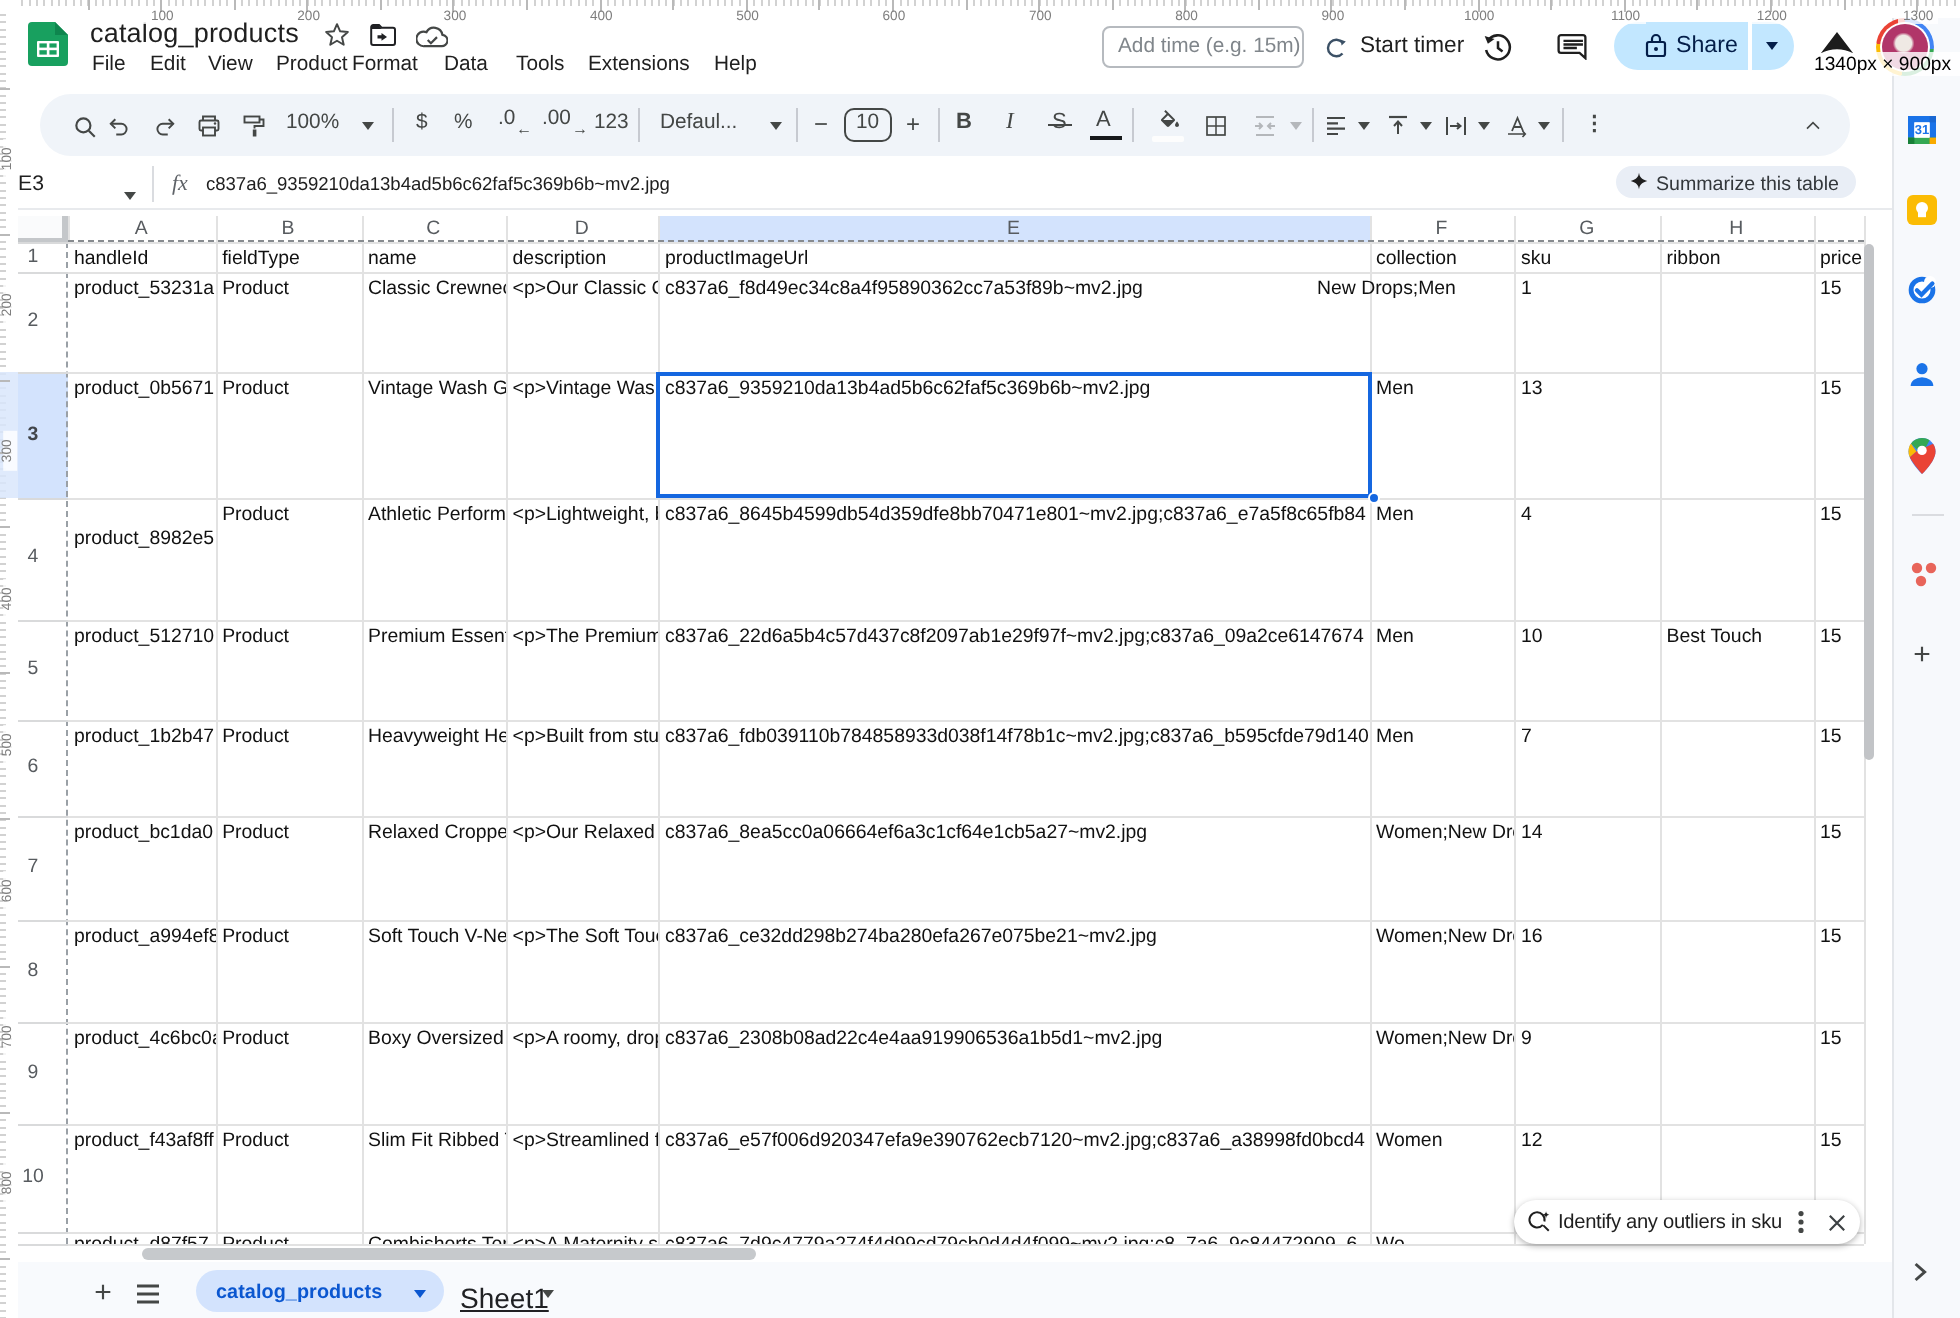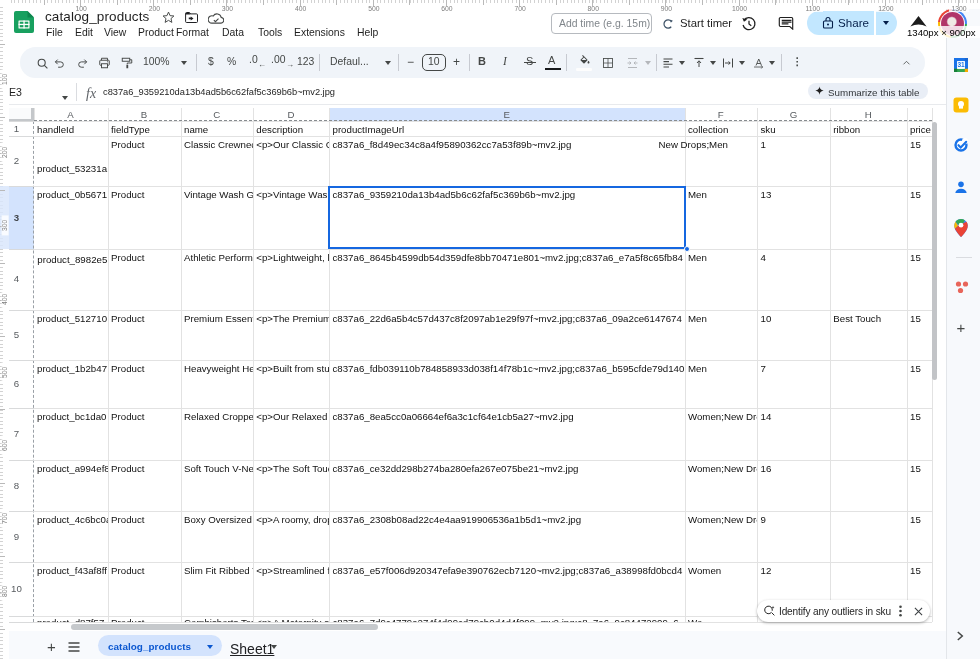--- a/index.html
+++ b/index.html
@@ -246,21 +246,21 @@
         <svg width="11" height="8" viewBox="0 0 24 24" fill="none" stroke="#444746" stroke-width="2">
           <path d="M3 16 L12 7 L21 16" stroke-width="2.4"></path>
         </svg>
       </div>
     </div>
 
   <div id="fbar">
     <div class="abs" style="left:9px;top:5.5px;font-size:10.6px;color:#1f1f1f;">E3</div>
     <div class="caret" style="left:62px;top:16px;"></div>
     <div class="abs" style="left:76px;top:3px;width:1px;height:18px;background:#dadce0;"></div>
-    <div class="abs" style="left:86px;top:6px;font-size:14px;font-style:italic;color:#5f6368;font-family:'Liberation Serif',serif;">fx</div>
+    <div class="abs" style="left:86px;top:6px;font-size:11px;font-style:italic;color:#5f6368;font-family:'Liberation Serif',serif;">fx</div>
     <div class="abs" style="left:103px;top:6.5px;font-size:9.3px;letter-spacing:-0.02px;color:#1f1f1f;">c837a6_9359210da13b4ad5b6c62faf5c369b6b~mv2.jpg</div>
   </div>
   <div class="abs" style="left:0;top:104px;width:946px;height:1px;background:#e8eaed;"></div>
 
   <div class="abs" style="left:808px;top:82.5px;width:120px;height:16px;background:#e9eef6;border-radius:8px;z-index:3;"></div>
   <div class="ic" style="left:815px;top:86px;z-index:3;">
     <svg width="9" height="9" viewBox="0 0 24 24">
         <path d="M12 1 C13 7 15 9.5 23 12 C15 14.5 13 17 12 23 C11 17 9 14.5 1 12 C9 9.5 11 7 12 1 Z" fill="#1f1f1f"></path>
       </svg>
   </div>
@@ -328,37 +328,37 @@
       <div class="gline" style="left:9px;top:621.8px;width:24.5px;height:1px;background:#d9dadb;"></div>
       <div class="cell" style="left:33.5px;top:121.3px;width:74.1px;height:15.000000000000014px;">handleId</div>
       <div class="cell" style="left:107.6px;top:121.3px;width:72.9px;height:15.000000000000014px;">fieldType</div>
       <div class="cell" style="left:180.5px;top:121.3px;width:72.30000000000001px;height:15.000000000000014px;">name</div>
       <div class="cell" style="left:252.8px;top:121.3px;width:76.19999999999999px;height:15.000000000000014px;">description</div>
       <div class="cell" style="left:329px;top:121.3px;width:355.5px;height:15.000000000000014px;">productImageUrl</div>
       <div class="cell" style="left:684.5px;top:121.3px;width:72.5px;height:15.000000000000014px;">collection</div>
       <div class="cell" style="left:757px;top:121.3px;width:72.79999999999995px;height:15.000000000000014px;">sku</div>
       <div class="cell" style="left:829.8px;top:121.3px;width:76.70000000000005px;height:15.000000000000014px;">ribbon</div>
       <div class="cell" style="left:906.5px;top:121.3px;width:25.200000000000045px;height:15.000000000000014px;">price</div>
-      <div class="cell" style="left:33.5px;top:136.3px;width:74.1px;height:16px;margin-top:24px;">product_53231a</div>
+      <div class="cell" style="left:33.5px;top:136.3px;width:74.1px;height:16px;">product_53231a</div>
       <div class="cell" style="left:107.6px;top:136.3px;width:72.9px;height:16px;">Product</div>
       <div class="cell" style="left:180.5px;top:136.3px;width:72.30000000000001px;height:16px;">Classic Crewneck Tee</div>
       <div class="cell" style="left:252.8px;top:136.3px;width:76.19999999999999px;height:16px;">&lt;p&gt;Our Classic Crewneck</div>
       <div class="cell" style="left:329px;top:136.3px;width:355.5px;height:16px;">c837a6_f8d49ec34c8a4f95890362cc7a53f89b~mv2.jpg</div>
       <div class="cell" style="left:655px;top:136.3px;width:72.5px;height:16px;">New Drops;Men</div>
       <div class="cell" style="left:757px;top:136.3px;width:72.79999999999995px;height:16px;">1</div>
       <div class="cell" style="left:906.5px;top:136.3px;width:25.200000000000045px;height:16px;">15</div>
       <div class="cell" style="left:33.5px;top:186.4px;width:74.1px;height:16px;">product_0b5671</div>
       <div class="cell" style="left:107.6px;top:186.4px;width:72.9px;height:16px;">Product</div>
       <div class="cell" style="left:180.5px;top:186.4px;width:72.30000000000001px;height:16px;">Vintage Wash Graphic</div>
       <div class="cell" style="left:252.8px;top:186.4px;width:76.19999999999999px;height:16px;">&lt;p&gt;Vintage Wash Gr</div>
       <div class="cell" style="left:329px;top:186.4px;width:355.5px;height:16px;">c837a6_9359210da13b4ad5b6c62faf5c369b6b~mv2.jpg</div>
       <div class="cell" style="left:684.5px;top:186.4px;width:72.5px;height:16px;">Men</div>
       <div class="cell" style="left:757px;top:186.4px;width:72.79999999999995px;height:16px;">13</div>
       <div class="cell" style="left:906.5px;top:186.4px;width:25.200000000000045px;height:16px;">15</div>
-      <div class="cell" style="left:33.5px;top:251px;width:74.1px;height:16px;text-align:center;">product_8982e5</div>
+      <div class="cell" style="left:33.5px;top:261px;width:74.1px;height:16px;">product_8982e5</div>
       <div class="cell" style="left:107.6px;top:248.6px;width:72.9px;height:16px;">Product</div>
       <div class="cell" style="left:180.5px;top:248.6px;width:72.30000000000001px;height:16px;">Athletic Performance</div>
       <div class="cell" style="left:252.8px;top:248.6px;width:76.19999999999999px;height:16px;">&lt;p&gt;Lightweight, bre</div>
       <div class="cell" style="left:329px;top:248.6px;width:355.5px;height:16px;">c837a6_8645b4599db54d359dfe8bb70471e801~mv2.jpg;c837a6_e7a5f8c65fb84</div>
       <div class="cell" style="left:684.5px;top:248.6px;width:72.5px;height:16px;">Men</div>
       <div class="cell" style="left:757px;top:248.6px;width:72.79999999999995px;height:16px;">4</div>
       <div class="cell" style="left:906.5px;top:248.6px;width:25.200000000000045px;height:16px;">15</div>
       <div class="cell" style="left:33.5px;top:309.6px;width:74.1px;height:16px;">product_512710</div>
       <div class="cell" style="left:107.6px;top:309.6px;width:72.9px;height:16px;">Product</div>
       <div class="cell" style="left:180.5px;top:309.6px;width:72.30000000000001px;height:16px;">Premium Essential T</div>

